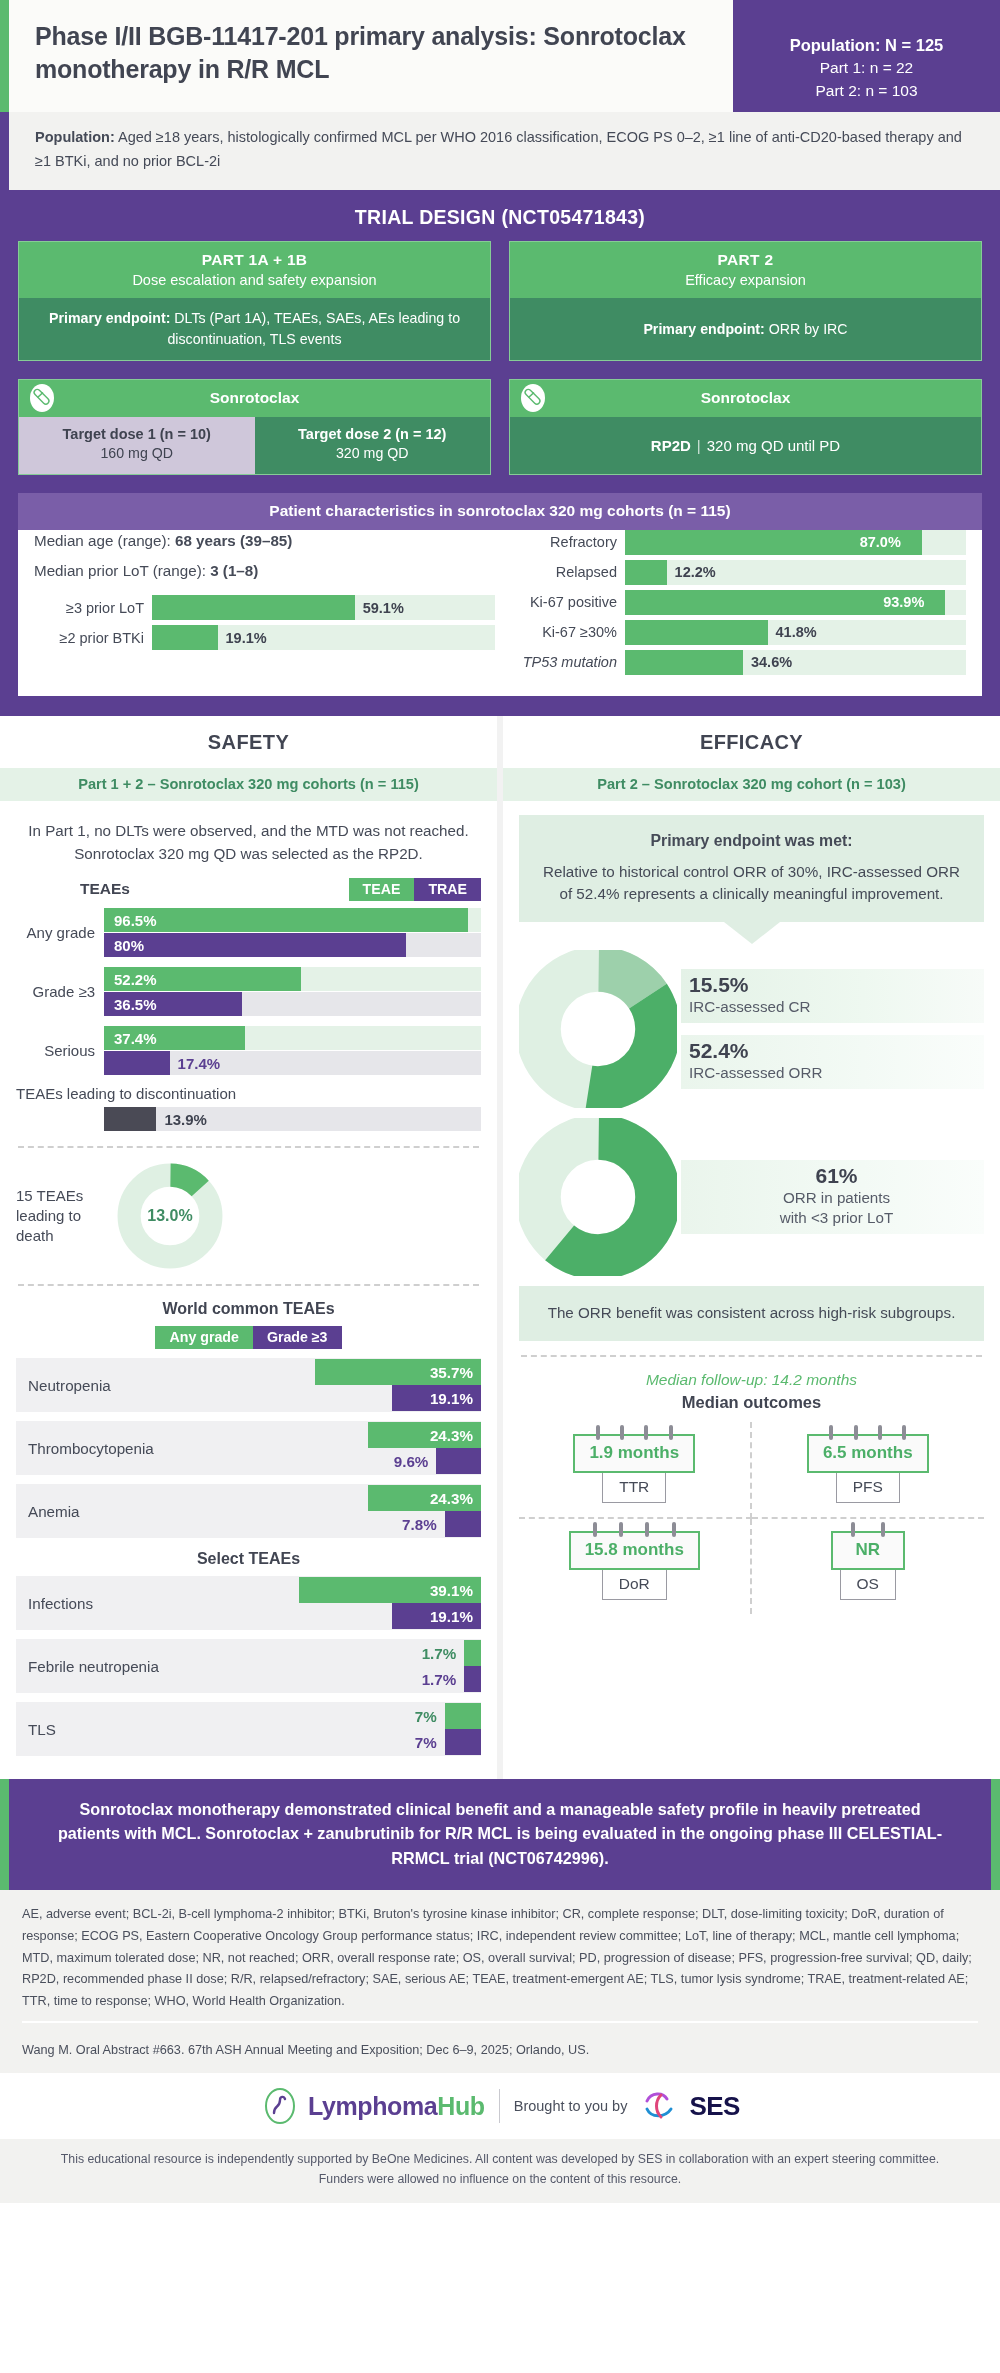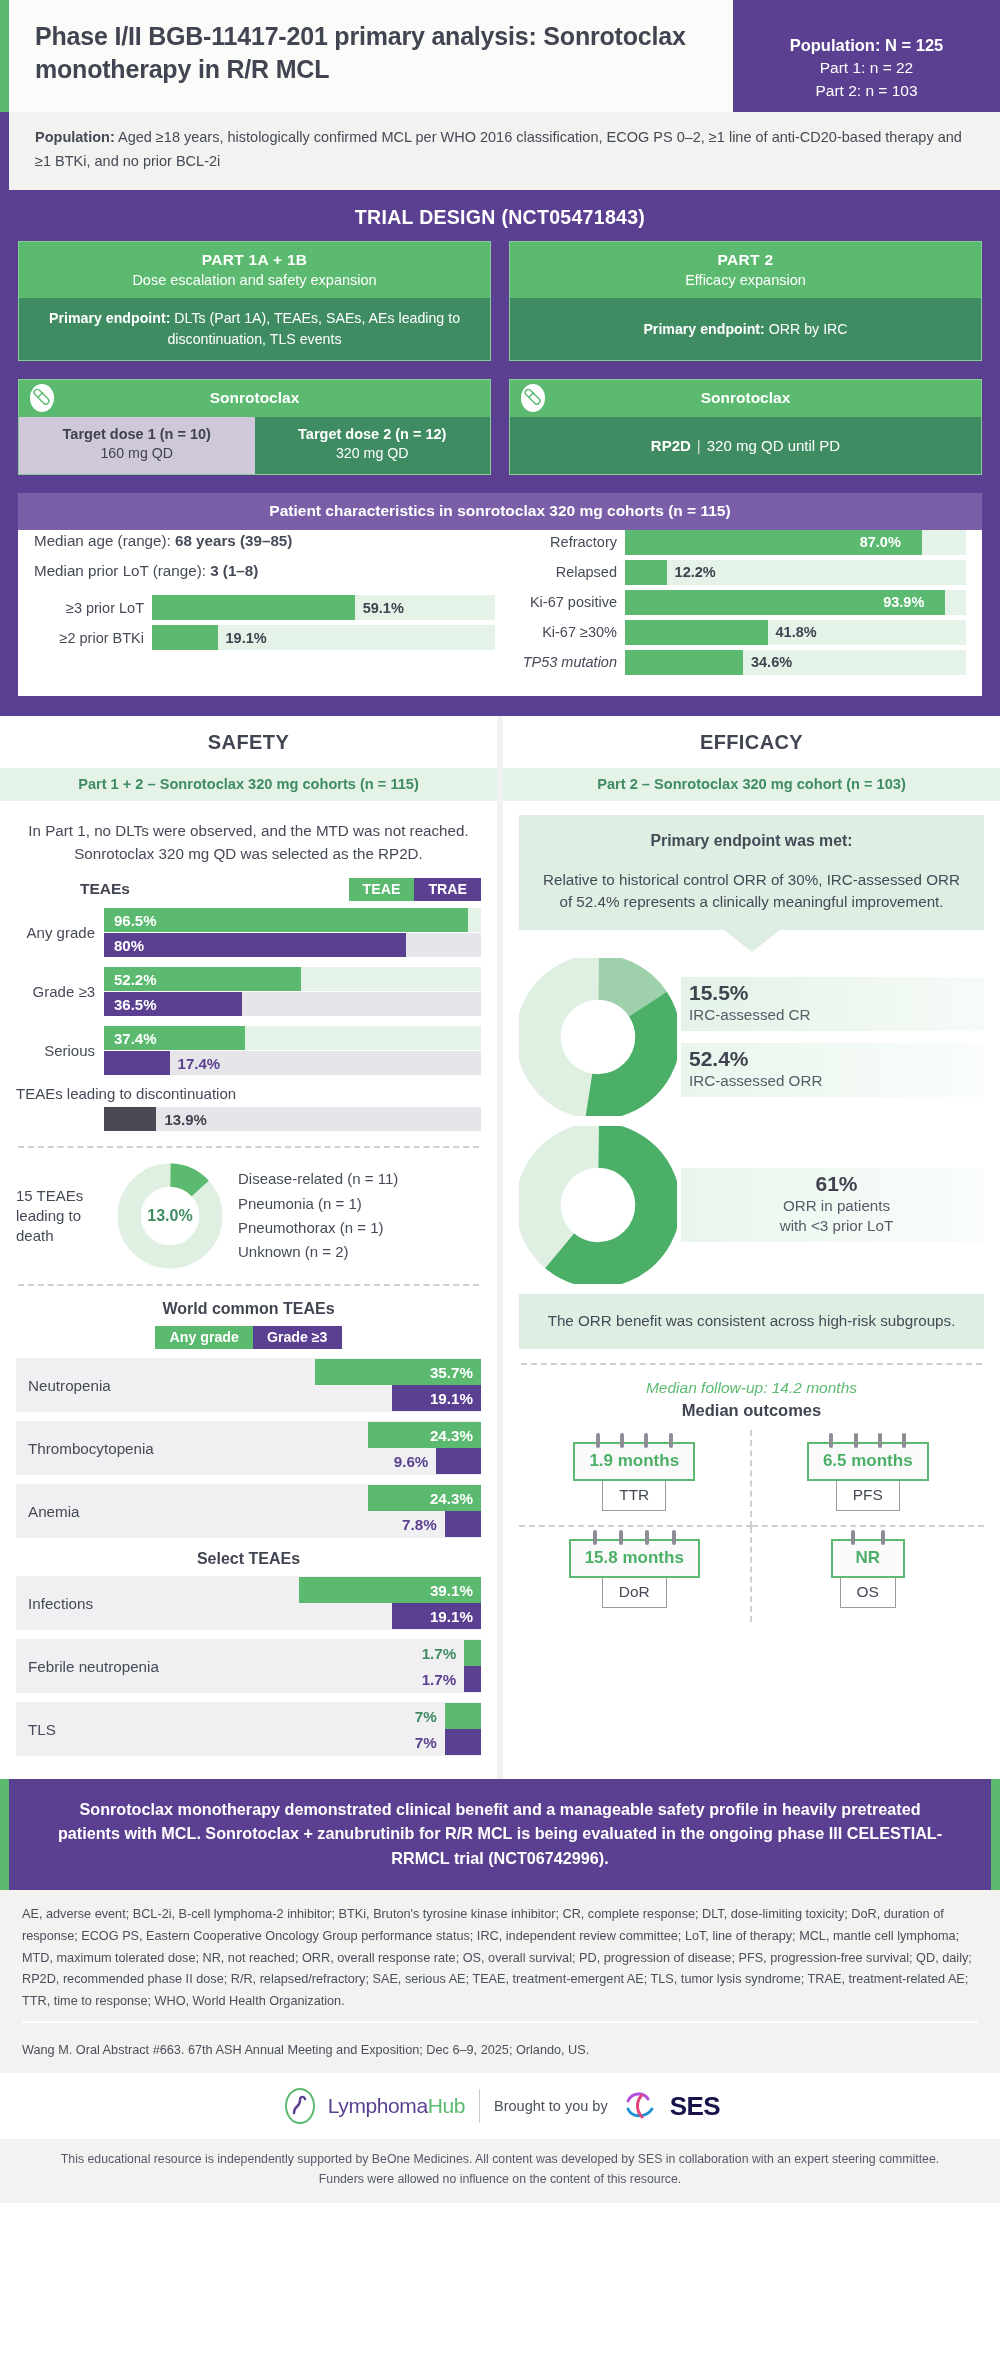--- a/index.html
+++ b/index.html
@@ -169,21 +169,21 @@
   .rb-val { position: absolute; top: 50%; transform: translateY(-50%); font-size: 15.2px; font-weight: 700; white-space: nowrap; }
   .rb-val.in { color: #fff; right: 8px; }
   .rb-val.out-green { color: #3f8c63; }
   .rb-val.out-purple { color: #5b3f91; }
 
   
   .callout {
     background: #dfeee3; text-align: center; padding: 14px 16px 16px 16px;
     font-size: 15.2px; line-height: 1.5; color: #454a57; position: relative;
   }
-  .callout b { font-weight: 700; display: block; margin-bottom: 16px; font-size: 15.8px; }
+  .callout b { font-weight: 700; display: block; margin-bottom: 8px; font-size: 15.8px; }
   .callout-arrow {
     width: 0; height: 0; margin: 0 auto;
     border-left: 28px solid transparent; border-right: 28px solid transparent;
     border-top: 22px solid #dfeee3;
   }
   .donut-block { display: flex; align-items: center; gap: 4px; padding: 6px 0 4px 0; }
   .donut-lg { width: 158px; height: 158px; flex: none; position: relative; }
   .donut-side { flex: 1; }
   .donut-stat { padding: 4px 0 6px 8px; }
   .donut-stat .ds-num { font-size: 21px; font-weight: 700; }
@@ -229,21 +229,21 @@
     font-size: 12.7px; line-height: 1.72; color: #4a4f5c;
   }
   .foot-rule { height: 2px; background: #fff; margin: 8px 0 10px 0; }
   .citation { background: #f2f2f0; padding: 0 22px 16px 22px; font-size: 12.7px; color: #4a4f5c; }
 
   .brandbar {
     background: #fff; display: flex; align-items: center; justify-content: center;
     gap: 14px; padding: 13px 0 13px 0;
   }
   .lh-logo { display: flex; align-items: center; gap: 8px; }
-  .lh-text { font-size: 21px; font-weight: 400; letter-spacing: -0.4px; }
+  .lh-text { font-size: 25px; font-weight: 700; letter-spacing: -0.4px; }
   .lh-lymph { color: #5b3f91; }
   .lh-hub { color: #5bba6f; }
   .vrule { width: 1px; height: 34px; background: #c9c9cf; }
   .brought { font-size: 14.5px; color: #4a4f5c; }
   .ses-text { font-size: 26px; font-weight: 700; color: #16124a; letter-spacing: -0.5px; }
 
   .disclaimer {
     background: #f2f2f0; text-align: center; padding: 11px 60px 14px 60px;
     font-size: 12.3px; line-height: 1.6; color: #55596a;
   }
@@ -468,26 +468,20 @@
         <div class="dashed-sep"></div>
 
         <div class="death-row">
           <div class="death-label">15 TEAEs leading to death</div>
           <div class="donut-sm">
             <svg viewBox="0 0 42 42" width="108" height="108">
               <circle cx="21" cy="21" r="15.9" fill="transparent" stroke="#dff0e3" stroke-width="9"></circle>
               <circle cx="21" cy="21" r="15.9" fill="transparent" stroke="#5bba6f" stroke-width="9" stroke-dasharray="13 87" stroke-dashoffset="25"></circle>
             </svg>
             <div class="dval">13.0%</div>
-          </div>
-          <div class="death-list">
-            <div>Disease-related (n = 11)</div>
-            <div>Pneumonia (n = 1)</div>
-            <div>Pneumothorax (n = 1)</div>
-            <div>Unknown (n = 2)</div>
           </div>
         </div>
 
         <div class="dashed-sep"></div>
 
         <div class="sec-title">World common TEAEs</div>
         <div class="legend-center">
           <span class="chip chip-green">Any grade</span>
           <span class="chip chip-purple">Grade ≥3</span>
         </div>

